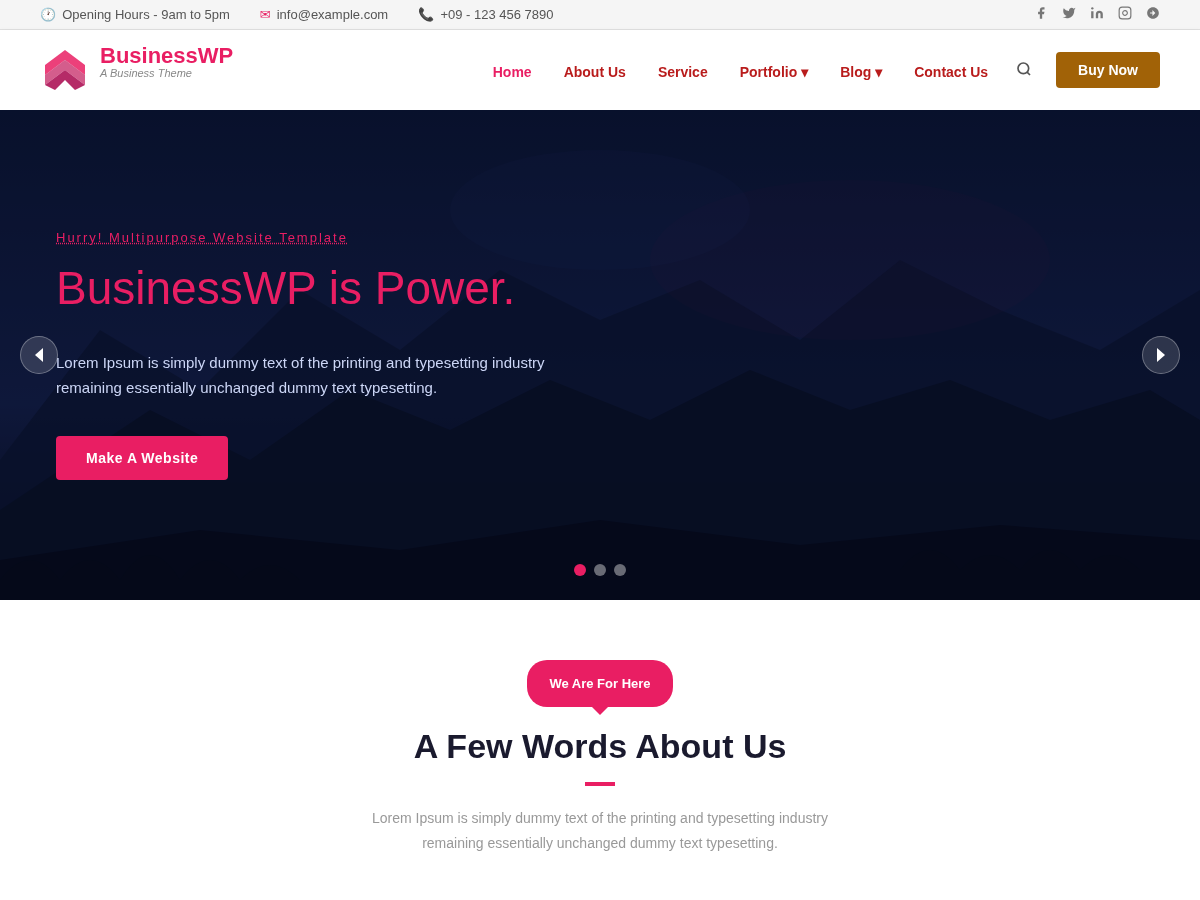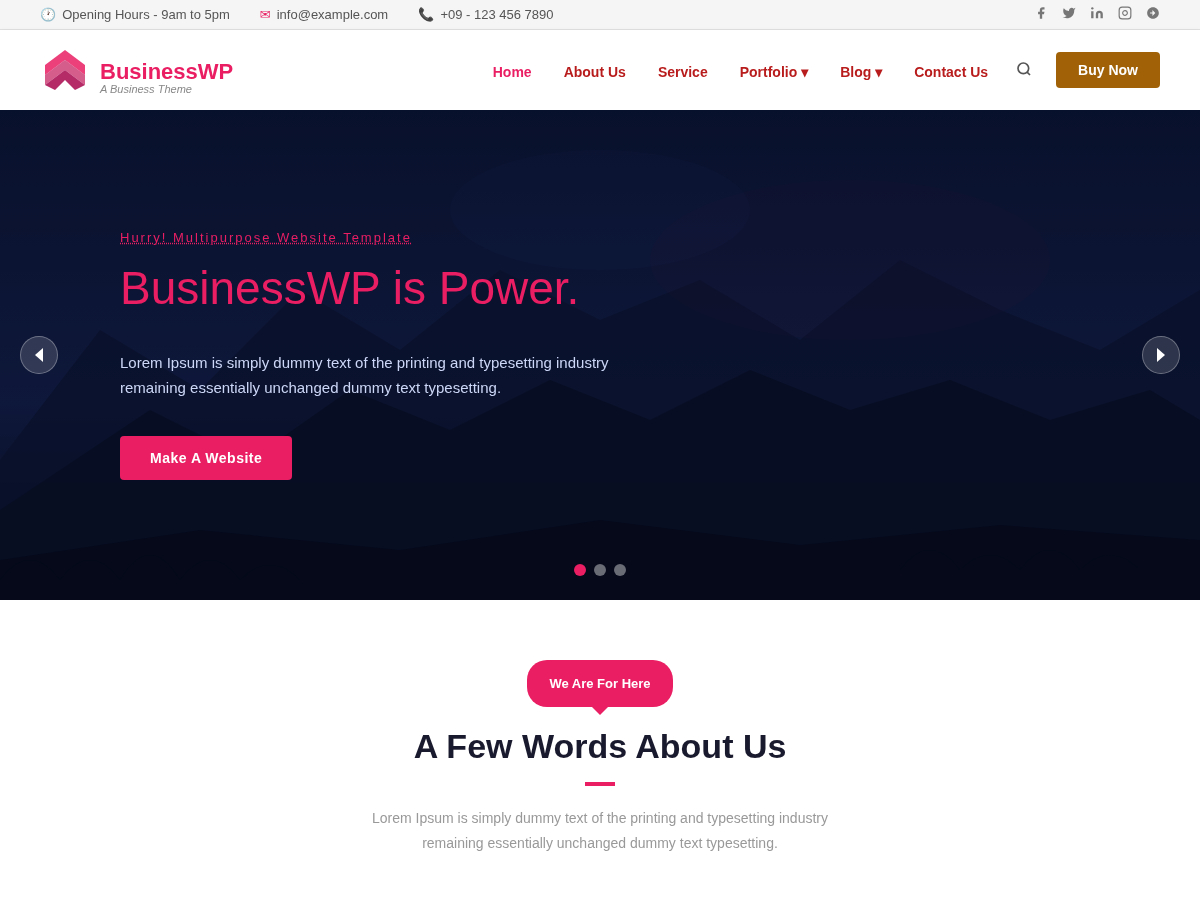--- a/index.html
+++ b/index.html
@@ -27,21 +27,21 @@
     }
 
     
     .header {
       background: #fff;
       padding: 15px 40px;
       display: flex;
       align-items: center;
       box-shadow: 0 2px 6px rgba(0,0,0,0.08);
     }
-    .logo { display: flex; align-items: flex-end; gap: 10px; text-decoration: none; }
+    .logo { display: flex; align-items: flex-start; gap: 10px; text-decoration: none; }
     .logo-icon { width: 50px; height: 50px; }
     .logo-text { display: flex; flex-direction: column; }
     .logo-brand { font-size: 22px; font-weight: 700; color: #1a1a2e; line-height: 1; }
     .logo-brand span { color: #e91e63; }
     .logo-tagline { font-size: 11px; color: #888; font-style: italic; }
 
     nav { margin-left: auto; display: flex; align-items: flex-end; gap: 4px; }
     .nav-item {
       padding: 8px 14px;
       font-size: 14px;
@@ -84,21 +84,21 @@
     }
     .hero-bg {
       position: absolute;
       inset: 0;
       z-index: 0;
     }
     
     .hero-content {
       position: relative;
       z-index: 2;
-      padding-left: 120px;
+      padding-left: 56px;
       max-width: 700px;
     }
     .hero-subtitle {
       color: #e91e63;
       font-size: 13px;
       letter-spacing: 2px;
       margin-bottom: 18px;
       font-weight: 400;
       text-decoration: underline;
       text-decoration-style: dotted;

